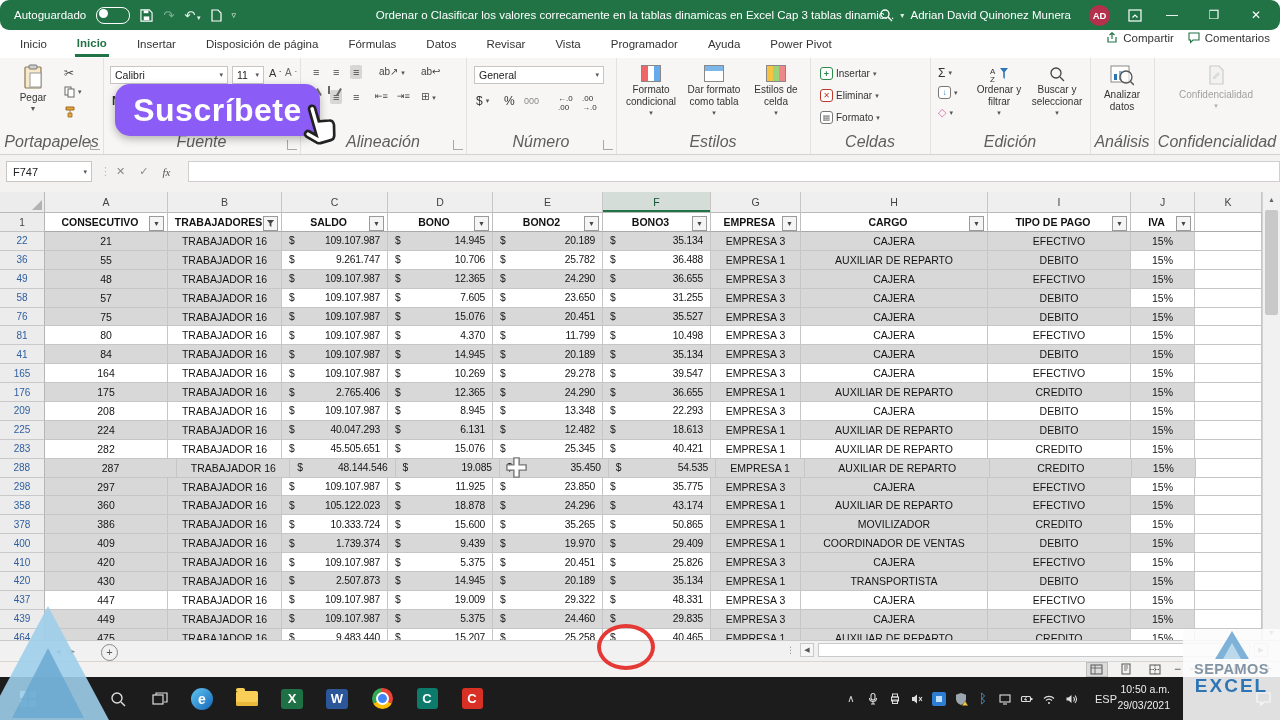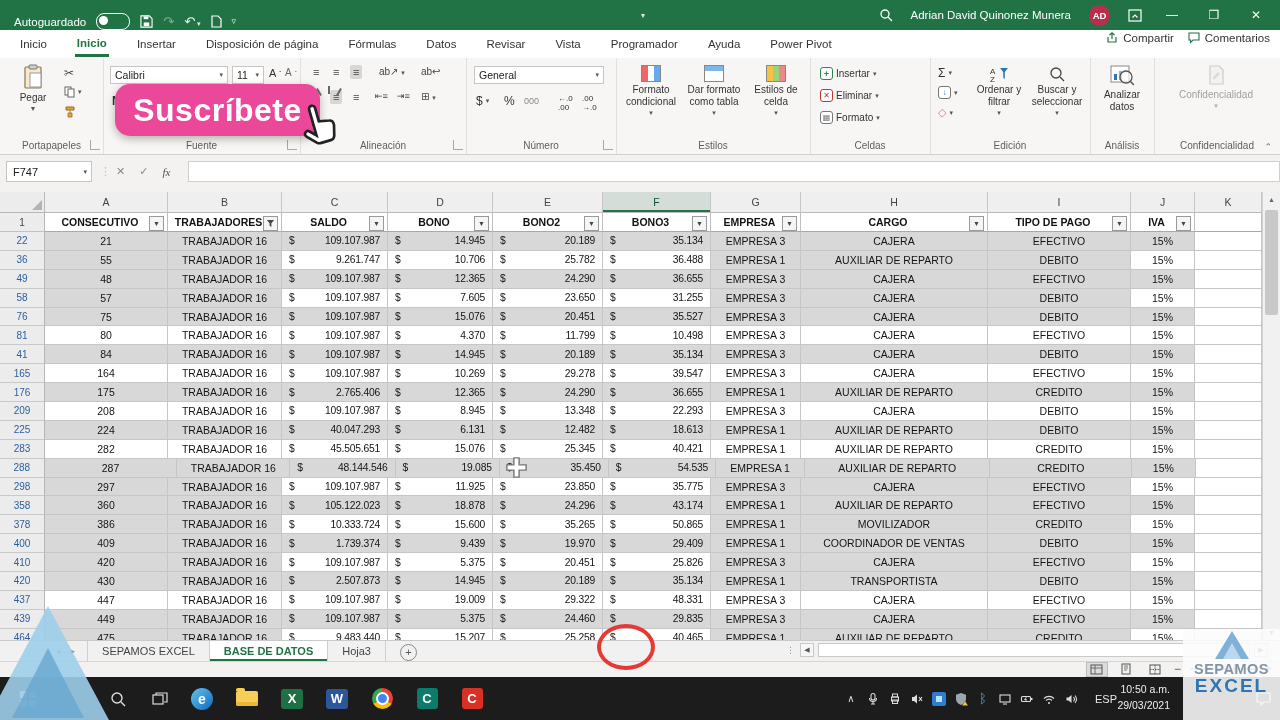--- a/index.html
+++ b/index.html
@@ -1,21 +1,21 @@
 <!DOCTYPE html>
 <html><head>
 <meta charset="utf-8">
 <style>
   html,body{margin:0;padding:0;background:#444;}
   #app{position:relative;width:1280px;height:720px;overflow:hidden;background:#fff;
        font-family:"Liberation Sans","DejaVu Sans",sans-serif;-webkit-font-smoothing:antialiased;}
   .abs{position:absolute;}
   
   #titlebar{position:absolute;left:0;top:0;width:1280px;height:30px;background:#217346;color:#fff;
-            display:flex;align-items:flex-end;font-size:11.5px;}
+            display:flex;align-items:center;font-size:11.5px;border-radius:9px;}
   .tb-left{display:flex;align-items:center;gap:10px;padding-left:14px;}
   .toggle{width:32px;height:15px;border:1.5px solid #fff;border-radius:8px;position:relative;}
   .toggle .knob{position:absolute;left:2px;top:1.5px;width:9px;height:9px;border-radius:50%;background:#fff;}
   .tb-ico{color:#e8f2ec;font-size:13px;line-height:1;}
   .tb-ico.dim{opacity:.45;}
   #tb-title{position:absolute;left:0;right:0;top:0;height:30px;display:flex;align-items:center;justify-content:center;pointer-events:none;}
   #tb-title span{font-size:11.5px;color:#fff;white-space:nowrap;}
   .tb-right{position:absolute;right:0;top:0;height:30px;display:flex;align-items:center;gap:18px;padding-right:12px;}
   .avatar{width:21px;height:21px;border-radius:50%;background:#b5304c;color:#fff;font-size:9.5px;font-weight:bold;
           display:flex;align-items:center;justify-content:center;}
@@ -24,21 +24,21 @@
   #tabrow{position:absolute;left:0;top:30px;width:1280px;height:28px;background:#fff;display:flex;align-items:center;
           font-size:11.5px;color:#333;border-bottom:1px solid #e6e4e2;}
   #tabs{display:flex;gap:26px;padding-left:18px;align-items:center;}
   .rtab{padding:5px 2px;cursor:default;white-space:nowrap;}
   .rtab.active{color:#217346;font-weight:bold;border-bottom:3px solid #217346;}
   #tabrow-right{position:absolute;right:10px;top:32px;display:flex;gap:14px;align-items:center;font-size:11.5px;color:#333;}
   #tabrow-right .grp{display:flex;gap:5px;align-items:center;}
   
   #ribbon{position:absolute;left:0;top:58px;width:1280px;height:96px;background:#f7f6f5;border-bottom:1px solid #d4d2d0;}
   .rgroup{position:absolute;top:0;height:96px;border-right:1px solid #e3e1df;}
-  .glabel{position:absolute;bottom:3px;left:0;right:0;text-align:center;font-size:10px;color:#605e5c;white-space:nowrap;}
+  .glabel{position:absolute;bottom:3px;left:0;right:0;text-align:center;font-size:16px;color:#605e5c;white-space:nowrap;font-style:italic;}
   .launcher{position:absolute;bottom:4px;right:3px;width:9px;height:9px;border-left:1px solid #8a8886;border-bottom:1px solid #8a8886;opacity:.7;}
   .bigbtn{display:flex;flex-direction:column;align-items:center;justify-content:flex-start;gap:2px;font-size:10px;color:#333;text-align:center;}
   .mini{font-size:10px;color:#333;display:flex;align-items:center;gap:3px;}
   .caret{font-size:7px;color:#555;}
   .selbox{background:#fff;border:1px solid #c8c6c4;font-size:10.5px;color:#222;display:flex;align-items:center;
           justify-content:space-between;padding:0 4px;height:18px;box-sizing:border-box;}
   .alico{font-size:11px;color:#444;padding:1px 3px;border-radius:2px;}
   .alico.pressed{background:#d8d6d4;}
   .two{line-height:1.15;}
   .icon-grid{width:18px;height:15px;border:1px solid #8a8886;background:
@@ -98,21 +98,21 @@
   #zoomtrack{width:66px;height:2px;background:#9a9a9a;position:relative;}
   #zoomthumb{position:absolute;left:44px;top:-4px;width:3px;height:10px;background:#555;}
   
   #taskbar{position:absolute;left:0;top:677px;width:1280px;height:43px;background:#1c1c1c;color:#e8e8e8;}
   .tk{position:absolute;top:0;height:43px;display:flex;align-items:center;justify-content:center;}
   .appico{width:40px;}
   .tray{font-size:11px;}
   .sq{border-radius:3px;display:flex;align-items:center;justify-content:center;color:#fff;font-weight:bold;}
   #clock{position:absolute;right:110px;top:5px;text-align:right;font-size:10.5px;line-height:1.5;color:#eee;}
   
-  #subscribe{position:absolute;left:115px;top:84px;width:205px;height:52px;background:#ec4899;border-radius:15px;
+  #subscribe{position:absolute;left:115px;top:84px;width:205px;height:52px;background:#8b5cf6;border-radius:15px;
              box-shadow:0 3px 8px rgba(0,0,0,.28);display:flex;align-items:center;justify-content:center;z-index:30;}
   #subscribe span{color:#fff;font-size:32px;font-weight:bold;letter-spacing:.5px;}
   #handcur{position:absolute;left:298px;top:100px;z-index:31;transform:rotate(-16deg);}
   .spark{position:absolute;width:2px;height:8px;background:#666;z-index:31;}
   #redcircle{position:absolute;left:597px;top:624px;width:50px;height:38px;border:4px solid #e53935;border-radius:50%;z-index:40;}
   #cellcursor{position:absolute;left:506px;top:457px;z-index:25;}
   .triwm{position:absolute;width:0;height:0;z-index:60;}
   #wm{position:absolute;left:1183px;top:629px;width:97px;height:91px;background:rgba(252,252,252,.88);z-index:60;
       display:flex;flex-direction:column;align-items:center;justify-content:flex-start;padding-top:2px;box-sizing:border-box;}
   #wm .logo{width:0;height:0;border-left:17px solid transparent;border-right:17px solid transparent;border-bottom:28px solid #7fb2d9;position:relative;}
@@ -142,20 +142,21 @@
       <span class="tb-ico dim">↷</span>
       <span class="tb-ico">↶<span style="font-size:7px;"> ▾</span></span>
       <span class="tb-ico">
         <svg width="11" height="13" viewBox="0 0 11 13">
             <path d="M1 1h6l3 3v8H1z" fill="none" stroke="#fff" stroke-width="1.2"></path>
           </svg>
       </span>
       <span class="tb-ico" style="font-size:9px;">▿</span>
     </div>
     <div id="tb-title">
+        <span>Ordenar o Clasificar los valores correcamente en la tablas dinamicas en Excel Cap 3 tablas dinamic...</span>
         <span style="font-size:8px;margin-left:6px;color:#dfe9e3;">▾</span>
       </div>
     <div class="tb-right">
       <span class="tb-ico">
         <svg width="14" height="14" viewBox="0 0 14 14">
             <circle cx="6" cy="6" r="4" fill="none" stroke="#fff" stroke-width="1.3"></circle>
             <path d="M9 9l4 4" stroke="#fff" stroke-width="1.3"></path>
           </svg>
       </span>
       <span>Adrian David Quinonez Munera</span>
@@ -1038,25 +1039,20 @@
     <div class="arr">▲</div>
     <div id="vthumb"></div>
     <div class="arr dn">▼</div>
   </div>
 
   <div id="sheetbar">
     <div class="snav">
       <span>◂</span>
       <span>▸</span>
     </div>
-    <div id="stabs" style="display:flex;align-items:stretch;border-left:1px solid #cfcfcf;">
-        <div class="stab">SEPAMOS EXCEL</div>
-        <div class="stab active">BASE DE DATOS</div>
-        <div class="stab">Hoja3</div>
-      </div>
     <div class="addsheet">+</div>
   </div>
   <div id="hscroll">
     <span class="dots">⋮</span>
     <span class="harr">◀</span>
     <div id="htrack"></div>
     <span class="harr">▶</span>
   </div>
 
   <div id="statusbar">

